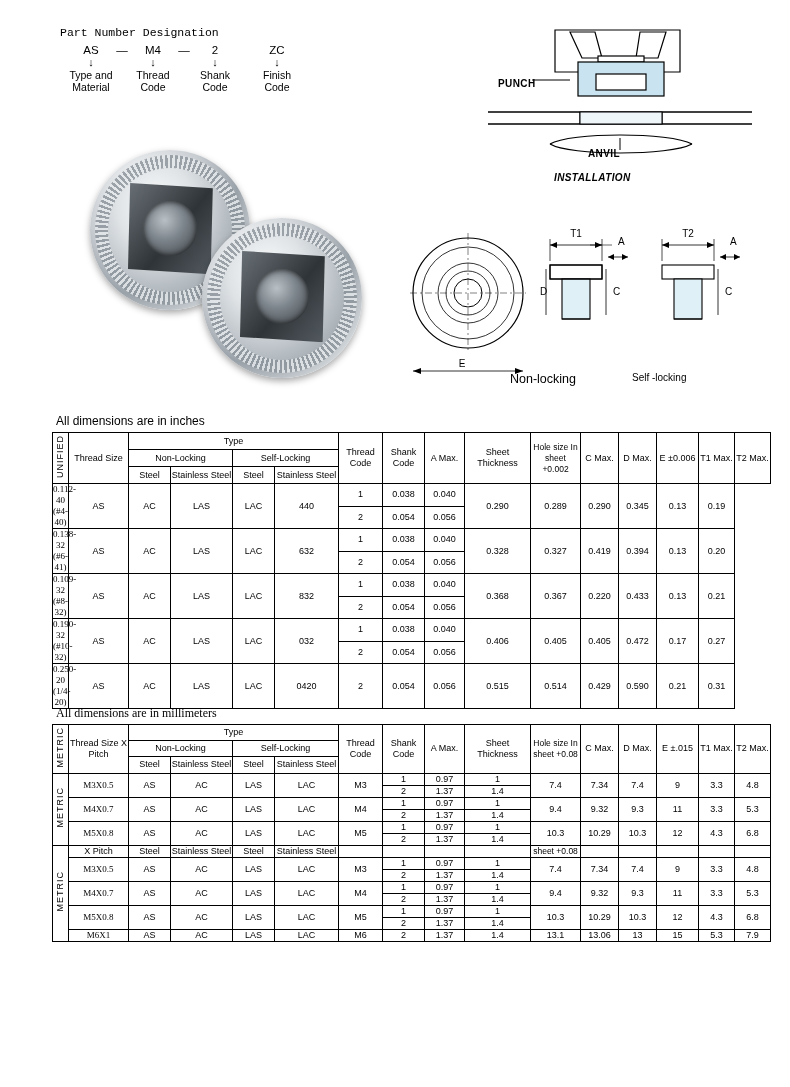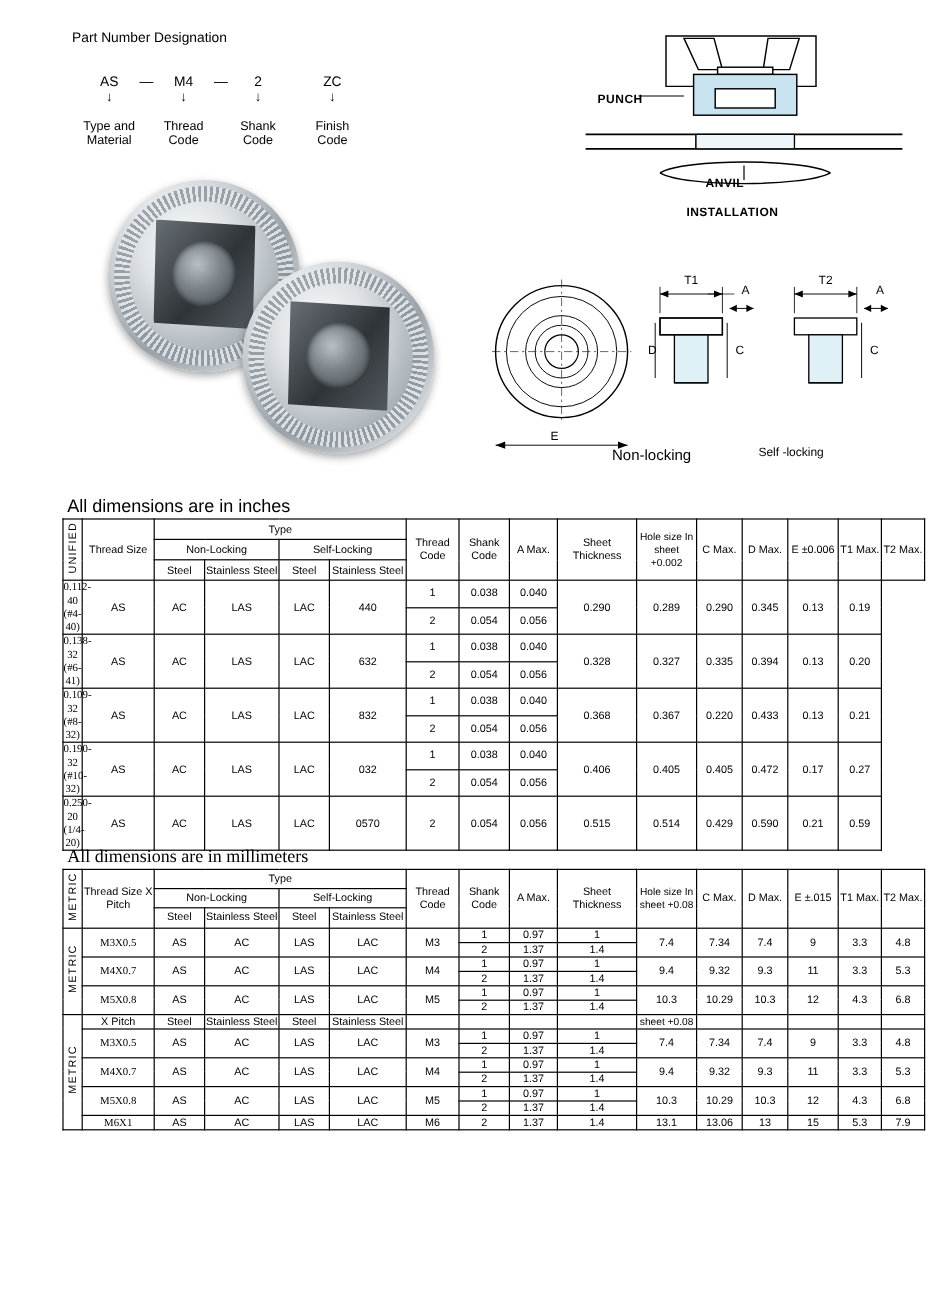--- a/index.html
+++ b/index.html
@@ -12,37 +12,37 @@
     position: relative;
     font-family: "Liberation Sans", sans-serif;
     color: #000;
     overflow: hidden;
   }
 
   
   #pn-block {
     position: absolute; left: 60px; top: 26px; width: 260px;
   }
-  #pn-title { font-size: 11.5px; margin-bottom: 25px; }
+  #pn-title { font-size: 11.5px; margin-bottom: 5px; font-family: Liberation Mono, monospace; }
   #pn-codes {
     display: flex; align-items: center; font-size: 11.5px;
     padding-left: 8px;
   }
   #pn-codes .code { width: 46px; text-align: center; }
   #pn-codes .dash { width: 16px; text-align: center; }
   #pn-arrows {
     display: flex; padding-left: 8px; margin-top: 1px;
   }
   #pn-arrows .arrowcol { width: 46px; text-align: center; }
   #pn-arrows .arrowcol.sp { width: 16px; }
   .uarrow {
     display: block; width: 100%; text-align: center;
     font-size: 11px; line-height: 10px;
   }
-  #pn-labels { display: flex; padding-left: 8px; margin-top: 13px; }
+  #pn-labels { display: flex; padding-left: 8px; margin-top: 2px; }
   #pn-labels .lbl {
     width: 46px; text-align: center; font-size: 10.5px; line-height: 12px;
   }
   #pn-labels .sp { width: 16px; }
 
   
   #photo {
     position: absolute; left: 70px; top: 140px; width: 290px; height: 245px;
   }
   .nut {
@@ -80,36 +80,36 @@
   #nut1 { left: 20px; top: 10px; width: 160px; height: 160px; }
   #nut2 { left: 132px; top: 78px; width: 160px; height: 160px; }
 
   
   #install {
     position: absolute; left: 470px; top: 20px; width: 300px; height: 180px;
   }
   #install .cap { position: absolute; font-size: 10px; font-weight: bold; letter-spacing: .4px; }
   #cap-punch { left: 28px; top: 58px; }
   #cap-anvil { left: 118px; top: 128px; }
-  #cap-install { left: 102px; top: 152px; }
+  #cap-install { left: 84px; top: 152px; font-style: italic; }
 
   
   #sections {
     position: absolute; left: 400px; top: 215px; width: 380px; height: 185px;
   }
   #lbl-nonlock {
     position: absolute; left: 510px; top: 372px; font-size: 12.5px;
   }
   #lbl-selflock {
     position: absolute; left: 632px; top: 372px; font-size: 10px;
   }
 
   
   .tbl-heading {
-    position: absolute; font-size: 15px;
+    position: absolute; font-size: 12px;
   }
   #heading-inch { left: 56px; top: 414px; }
   #heading-mm { left: 56px; top: 706px; font-family: Liberation Serif, serif; }
 
   
   .tbl-wrap { position: absolute; }
   #wrap-inch { left: 52px; top: 432px; width: 690px; }
   #wrap-mm { left: 52px; top: 724px; width: 690px; }
 
   table.spec {
@@ -375,21 +375,21 @@
         <td rowspan="2">AS</td>
         <td rowspan="2">AC</td>
         <td rowspan="2">LAS</td>
         <td rowspan="2">LAC</td>
         <td rowspan="2">632</td>
         <td>1</td>
         <td>0.038</td>
         <td>0.040</td>
         <td rowspan="2">0.328</td>
         <td rowspan="2">0.327</td>
-        <td rowspan="2">0.335</td>
+        <td rowspan="2">0.419</td>
         <td rowspan="2">0.394</td>
         <td rowspan="2">0.13</td>
         <td rowspan="2">0.20</td>
       </tr>
       <tr>
         <td>2</td>
         <td>0.054</td>
         <td>0.056</td>
       </tr>
 
@@ -438,30 +438,30 @@
         <td>0.054</td>
         <td>0.056</td>
       </tr>
 
       <tr>
         <td class="thread">0.250-20 (1/4-20)</td>
         <td>AS</td>
         <td>AC</td>
         <td>LAS</td>
         <td>LAC</td>
-        <td>0570</td>
+        <td>0420</td>
         <td>2</td>
         <td>0.054</td>
         <td>0.056</td>
         <td>0.515</td>
         <td>0.514</td>
         <td>0.429</td>
         <td>0.590</td>
         <td>0.21</td>
-        <td>0.59</td>
+        <td>0.31</td>
       </tr>
     </tbody>
   </table>
 </div>
 
 <div class="tbl-heading" id="heading-mm">All dimensions are in millimeters</div>
 <div class="tbl-wrap" id="wrap-mm">
   <table class="spec">
     <colgroup>
       <col class="c-vert">

